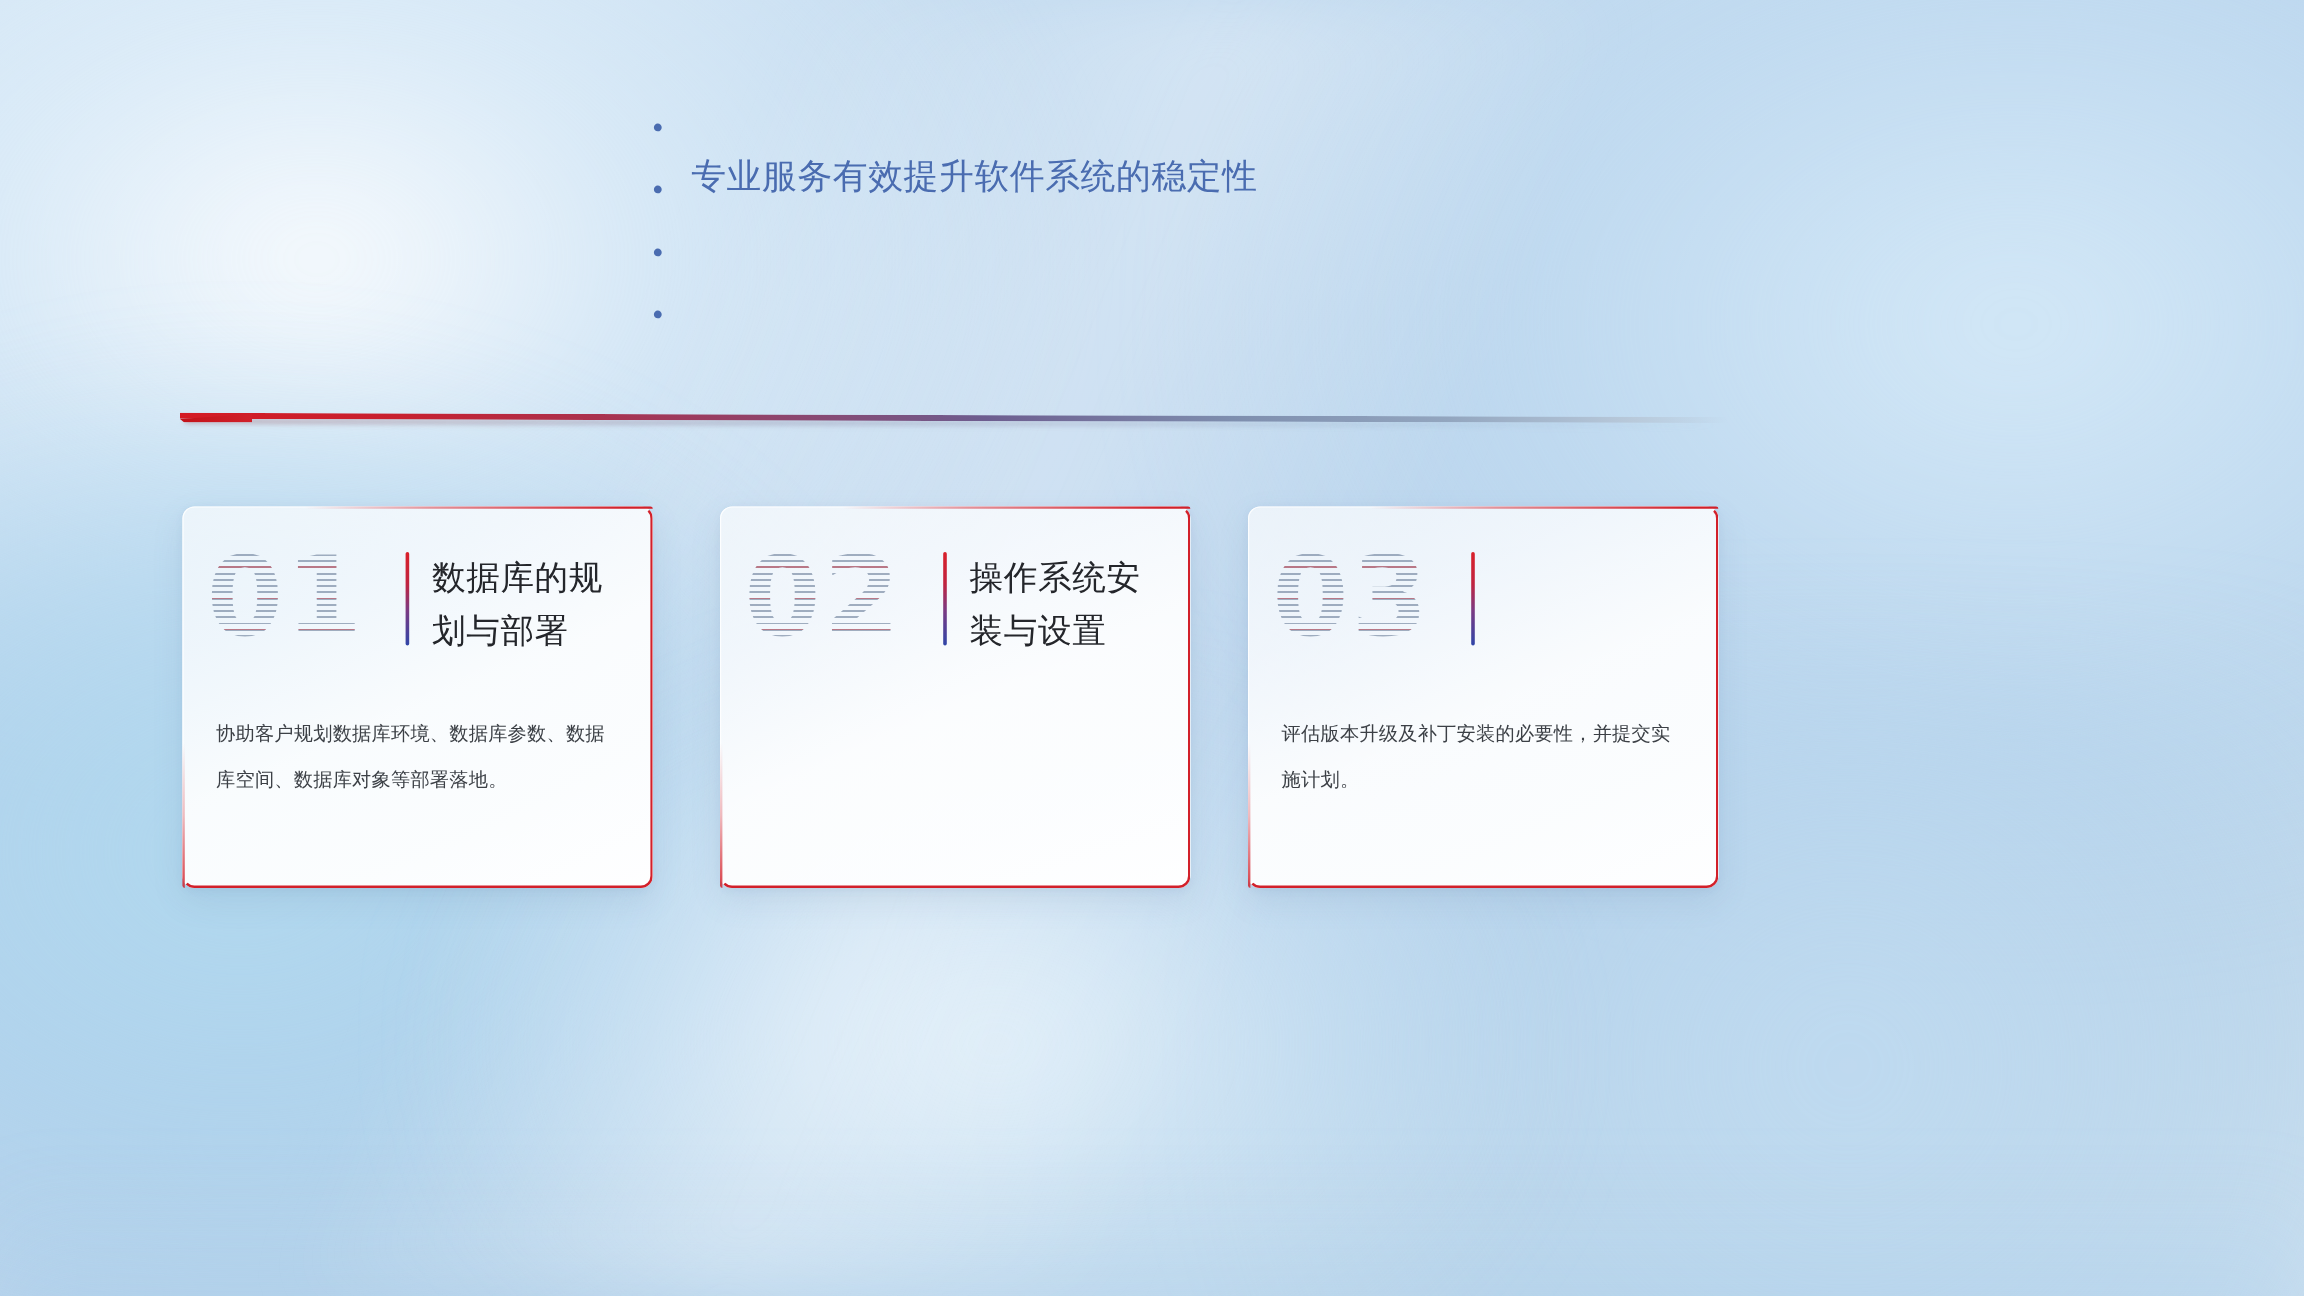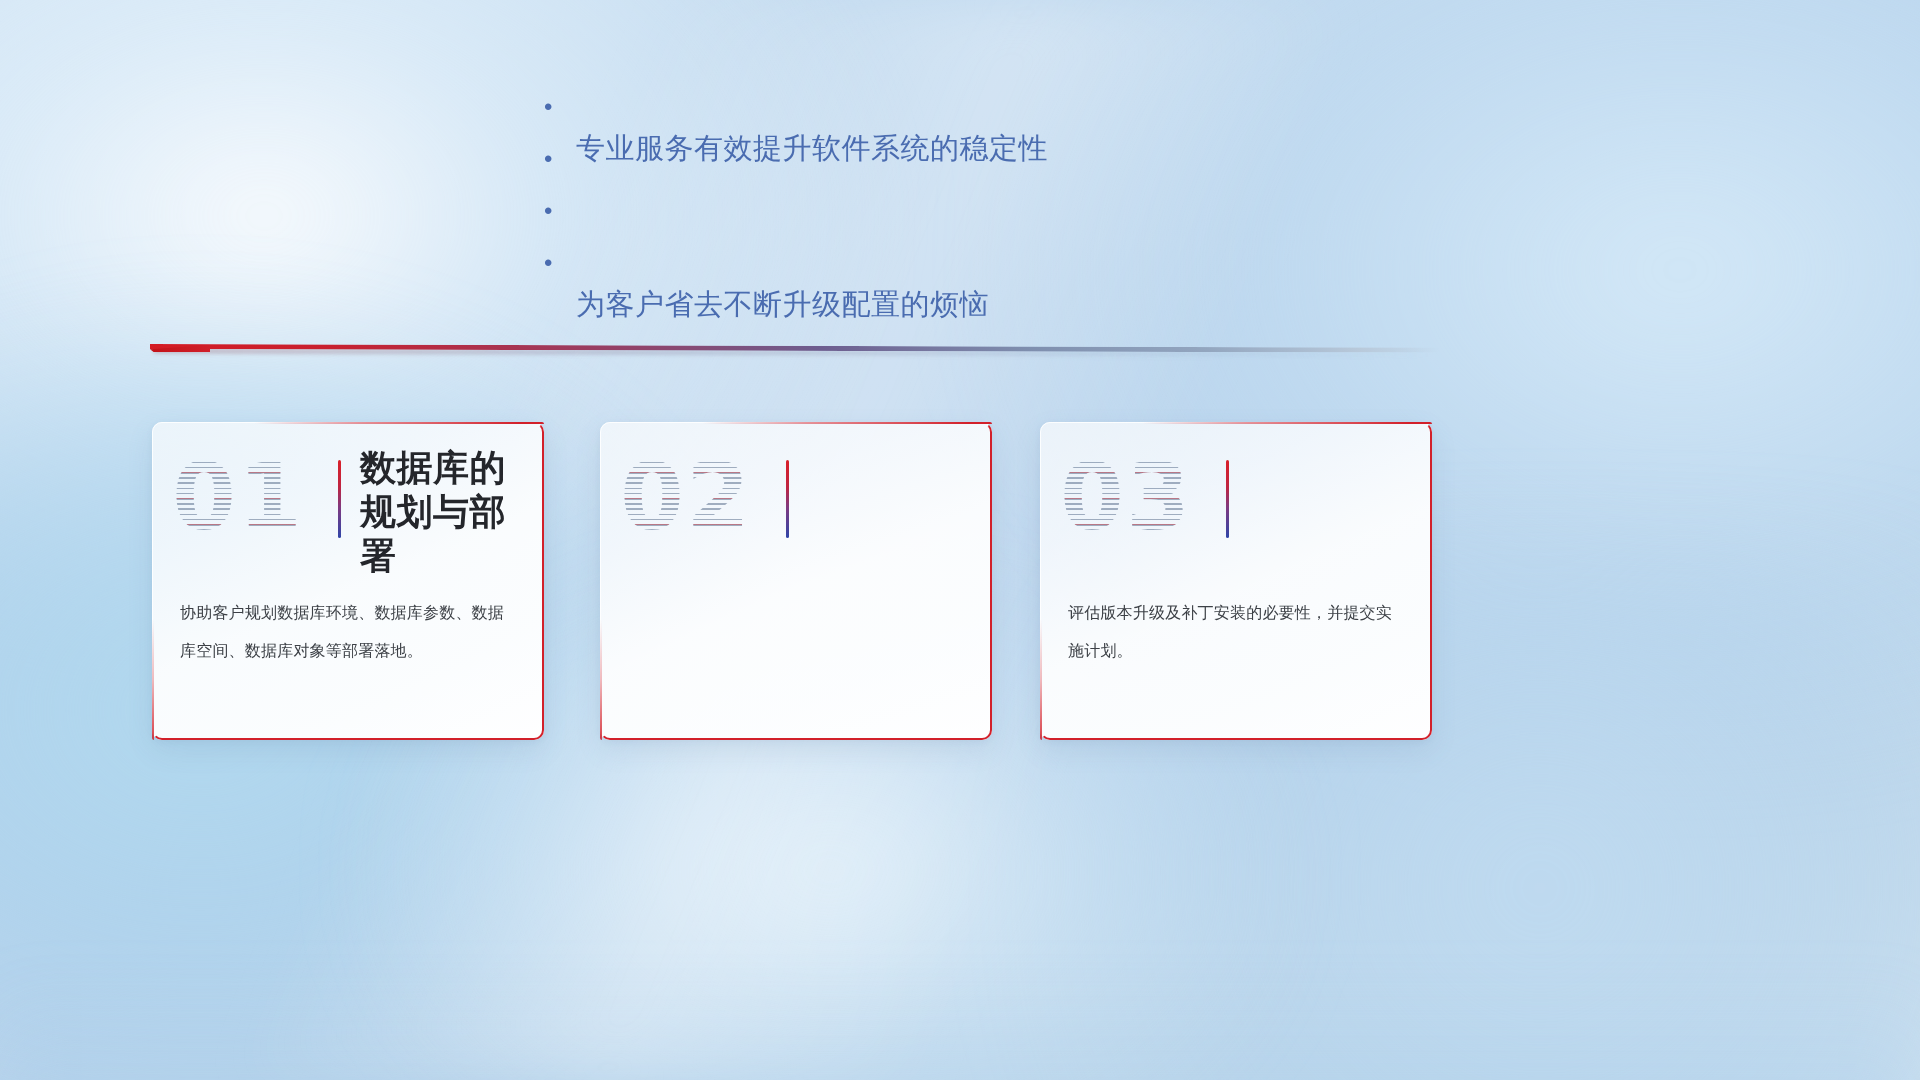--- a/index.html
+++ b/index.html
@@ -166,23 +166,23 @@
     -webkit-background-clip:text;background-clip:text;
     font-family:"DejaVu Sans",sans-serif;
     opacity:.85;pointer-events:none;user-select:none;
   }
   .card-bar{
     position:absolute;left:186px;top:38px;width:2.6px;height:78px;
     background:linear-gradient(to bottom,#d9202a 0%,#c02440 34%,#7c3a82 62%,#2f45a8 100%);
     border-radius:2px;
   }
   .card-title{
-    position:absolute;left:208px;top:24px;width:168px;
-    font-size:36px;line-height:44px;
-    font-weight:700;color:#24262b;
+    position:absolute;left:208px;top:38px;width:168px;
+    font-size:28px;line-height:44px;
+    font-weight:400;color:#24262b;
     letter-spacing:.5px;
   }
   .card-body{
     position:absolute;left:28px;right:26px;top:172px;
     font-size:16px;line-height:38px;
     color:#3c4046;
     letter-spacing:.2px;
   }
 </style>
 </head>
@@ -205,21 +205,20 @@
       <span class="bullet-text">专业服务有效提升软件系统的稳定性</span>
     </div>
     <div class="bullet-row">
       <span class="bullet-dot">•</span>
     </div>
     <div class="bullet-row">
       <span class="bullet-dot">•</span>
     </div>
     <div class="bullet-row">
       <span class="bullet-dot">•</span>
-      <span class="bullet-text">为客户省去不断升级配置的烦恼</span>
     </div>
   </div>
 
   <div class="divider-wrap">
     <div class="divider-shadow"></div>
     <div class="divider-top"></div>
     <div class="divider-tail"></div>
   </div>
 
   <div class="cards">
@@ -238,20 +237,21 @@
     </div>
 
     <div class="card" id="card-2">
       <div class="card-accent"></div>
       <div class="card-accent-top"></div>
       <div class="card-accent-left"></div>
       <div class="card-head">
         <div class="card-num">02</div>
         <div class="card-num-tint">02</div>
         <div class="card-bar"></div>
+        <div class="card-title">操作系统安装与设置</div>
       </div>
     </div>
 
     <div class="card" id="card-3">
       <div class="card-accent"></div>
       <div class="card-accent-top"></div>
       <div class="card-accent-left"></div>
       <div class="card-head">
         <div class="card-num">03</div>
         <div class="card-num-tint">03</div>

